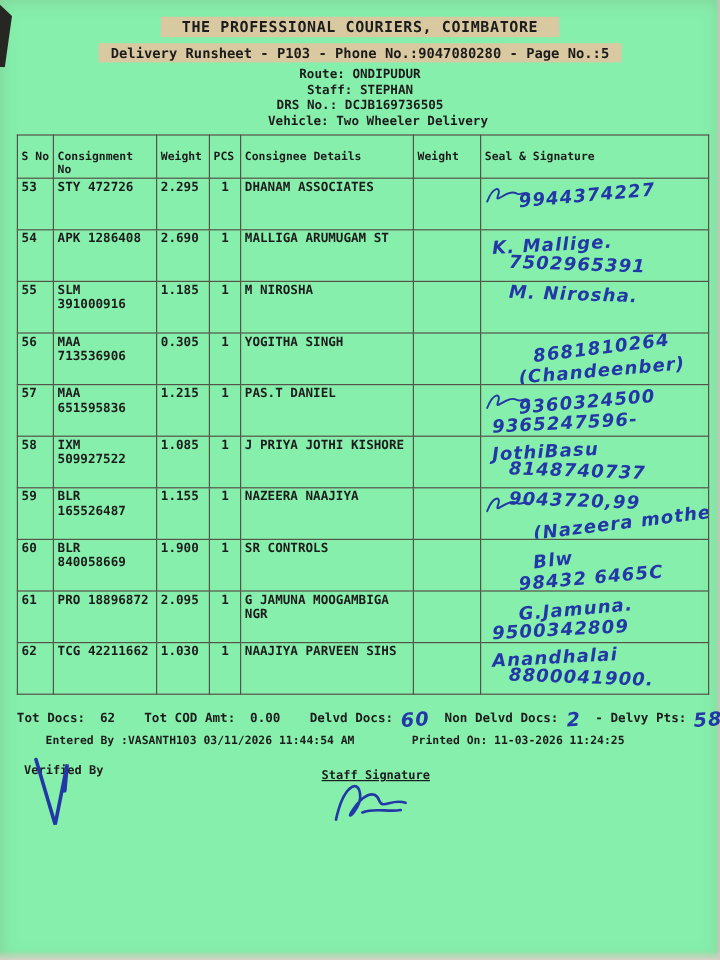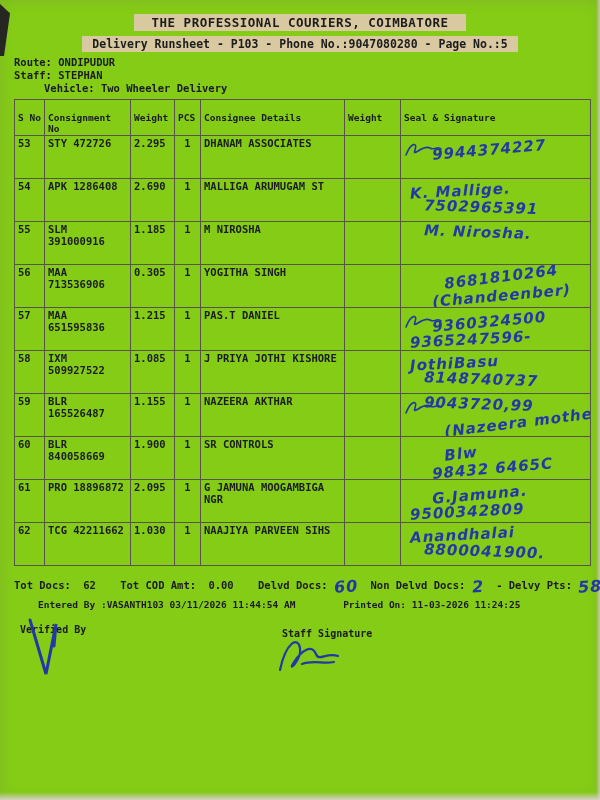--- a/index.html
+++ b/index.html
@@ -1,37 +1,37 @@
 <!DOCTYPE html>
 <html><head>
 <meta charset="utf-8">
 <style>
   html,body{margin:0;padding:0;background:#888;}
   .page{
     position:relative;
     width:600px;height:800px;
     margin:0 auto;
-    background:#84cc16;
+    background:#86efac;
     font-family:"DejaVu Sans Mono","Liberation Mono",monospace;
     color:#1c1c1c;
     overflow:hidden;
     box-shadow:inset 0 0 14px rgba(120,110,90,.25);
   }
   
   .edge-tl{position:absolute;left:0;top:4px;width:10px;height:52px;background:#262622;clip-path:polygon(0 0,100% 18%,40% 100%,0 100%);}
   .edge-right{position:absolute;right:0;top:0;width:4px;height:100%;background:linear-gradient(to left,#c9c5ba,rgba(201,197,186,0));}
   .edge-bottom{position:absolute;left:0;bottom:0;width:100%;height:8px;background:linear-gradient(to top,#d6d2c6,rgba(214,210,198,0));}
 
   .hl{background:#d8c9a0;}
   .title-wrap{text-align:center;padding-top:12px;}
   .title{display:inline-block;font-size:12.5px;font-weight:bold;letter-spacing:.5px;padding:1px 18px;}
   .subtitle-wrap{text-align:center;margin-top:2px;}
   .subtitle{display:inline-block;font-size:11.5px;font-weight:bold;padding:1px 10px;}
 
-  .meta{position:relative;margin:4px 14px 0 14px;font-size:10.5px;font-weight:bold;line-height:13px;}
+  .meta{position:relative;margin:4px 14px 0 14px;font-size:10.5px;font-weight:bold;line-height:13px;text-align:center;}
   .meta .lbl{font-weight:bold;}
   .rs-box{position:absolute;right:-2px;top:-2px;width:228px;padding:2px 6px;background:#d8c9a0;line-height:13px;}
   .vehicle{margin-left:30px;}
 
   table.rs{border-collapse:collapse;margin:4px 14px 0 14px;table-layout:fixed;width:576px;}
   table.rs th,table.rs td{border:1px solid #565349;padding:1px 3px;vertical-align:top;overflow:hidden;}
   table.rs th{font-size:9.5px;font-weight:bold;text-align:left;height:12px;padding-top:12px;}
   table.rs td{font-size:10.5px;font-weight:bold;height:40px;}
   td.c-pcs{text-align:center;}
   td.c-sig{position:relative;padding:0 2px;}
@@ -54,21 +54,21 @@
   .totals{margin:12px 14px 0 14px;font-size:10.5px;font-weight:bold;white-space:nowrap;}
   .totals .gap{display:inline-block;width:18px;}
   .totals .sgap{display:inline-block;width:6px;}
   .hv{display:inline-block;font-size:16px;transform:rotate(-4deg);vertical-align:-3px;}
 
   .entered{margin:4px 14px 0 6px;font-size:9.5px;font-weight:bold;padding-left:32px;}
   .entered .po{margin-left:42px;}
 
   .signoff{position:relative;height:90px;margin:6px 14px 0 6px;font-size:10px;font-weight:bold;}
   .verified-label{position:absolute;left:14px;top:8px;}
-  .staff-label{position:absolute;left:276px;top:12px;}
+  .staff-label{position:absolute;left:262px;top:12px;text-decoration:underline;}
   .verified-sig{position:absolute;left:18px;top:0px;}
   .staff-sig{position:absolute;left:266px;top:18px;}
 </style>
 </head>
 <body>
 
 <div class="page">
   <div class="edge-tl"></div>
   <div class="edge-right"></div>
   <div class="edge-bottom"></div>
@@ -81,20 +81,24 @@
   </div>
 
   <div class="meta">
     <div>
       <span class="lbl">Route:</span>
       <span>ONDIPUDUR</span>
     </div>
     <div>
       <span class="lbl">Staff:</span>
       <span>STEPHAN</span>
+    </div>
+    <div>
+      <span class="lbl">DRS No.:</span>
+      <span>DCJB169736505</span>
     </div>
     <div class="vehicle">
       <span class="lbl">Vehicle:</span>
       <span>Two Wheeler Delivery</span>
     </div>
   </div>
 
   <table class="rs">
     <colgroup>
       <col style="width:30px">
@@ -191,21 +195,21 @@
           <td class="c-sig">
             <div class="hand r1">JothiBasu</div>
             <div class="hand r2">8148740737</div>
           </td>
         </tr>
         <tr>
           <td class="c-sno">59</td>
           <td class="c-consignment">BLR 165526487</td>
           <td class="c-weight">1.155</td>
           <td class="c-pcs">1</td>
-          <td class="c-consignee">NAZEERA AKTHAR</td>
+          <td class="c-consignee">NAZEERA NAAJIYA</td>
           <td class="c-remarks"></td>
           <td class="c-sig">
             <svg class="scrib" width="40" height="20" viewBox="0 0 40 20">
               <path d="M3 15 C8 2 15 2 12 10 C9 18 20 4 27 8 C31 11 35 5 38 9" fill="none" stroke="#2338a6" stroke-width="1.6" stroke-linecap="round"></path>
             </svg>
             <div class="hand r2">9043720,99</div>
             <div class="hand r3">(Nazeera mother)</div>
           </td>
         </tr>
         <tr>

